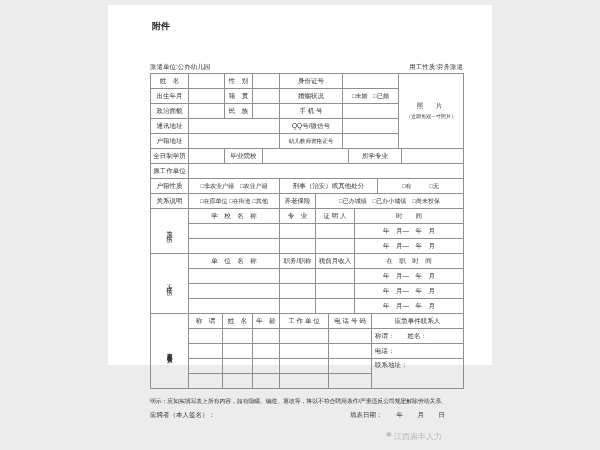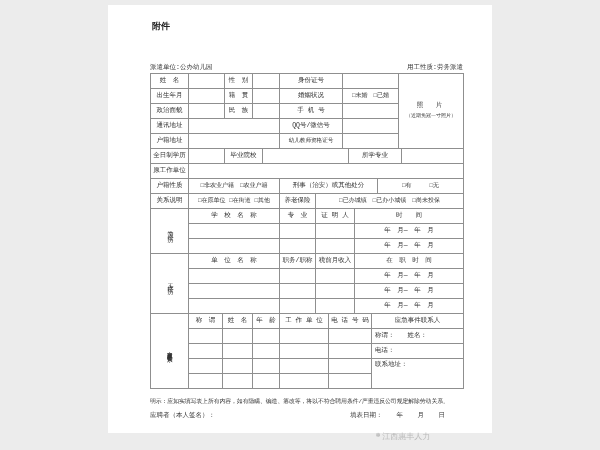--- a/index.html
+++ b/index.html
@@ -3,23 +3,22 @@
 <meta charset="utf-8">
 <style>
   html,body{margin:0;padding:0;}
   .stage{
     position:relative; width:600px; height:450px;
     background:#ececec; overflow:hidden;
     font-family:"Liberation Sans","DejaVu Sans",sans-serif;
     color:#333;
   }
   .page{
-    position:absolute; left:108px; top:5px; width:384px; height:428px;
+    position:absolute; left:108px; top:5px; width:384px; height:360px;
     background:#ffffff;
-    font-family:Liberation Mono, monospace;
   }
   .attachment{
     position:absolute; left:44px; top:15px;
     font-size:9px; font-weight:bold; color:#222;
   }
   .title{
     position:absolute; left:0; top:36px; width:100%;
     text-align:center; font-size:13px; font-weight:bold; color:#111;
     letter-spacing:0.5px;
   }
@@ -51,21 +50,21 @@
     position:absolute; left:42px; top:392px; width:316px;
     font-size:5.9px; letter-spacing:-0.1px; color:#333; white-space:nowrap; overflow:hidden;
   }
   .sign-line{
     position:absolute; left:42px; top:406px; width:313px;
     font-size:6.5px; display:flex; align-items:center; box-sizing:border-box; padding-right:14px;
   }
   .sign-line .date-group{ margin-left:auto; display:flex; }
   .sign-line .date-placeholder{ margin-left:14px; letter-spacing:4px; }
   .watermark{
-    position:absolute; left:268px; top:426px;
+    position:absolute; left:278px; top:426px;
     font-size:8px; color:#b9b9b9; display:flex; gap:2px;
   }
   .watermark .logo{ font-size:7px; }
 </style>
 </head>
 <body>
 
 <div class="stage">
   <div class="page">
 

